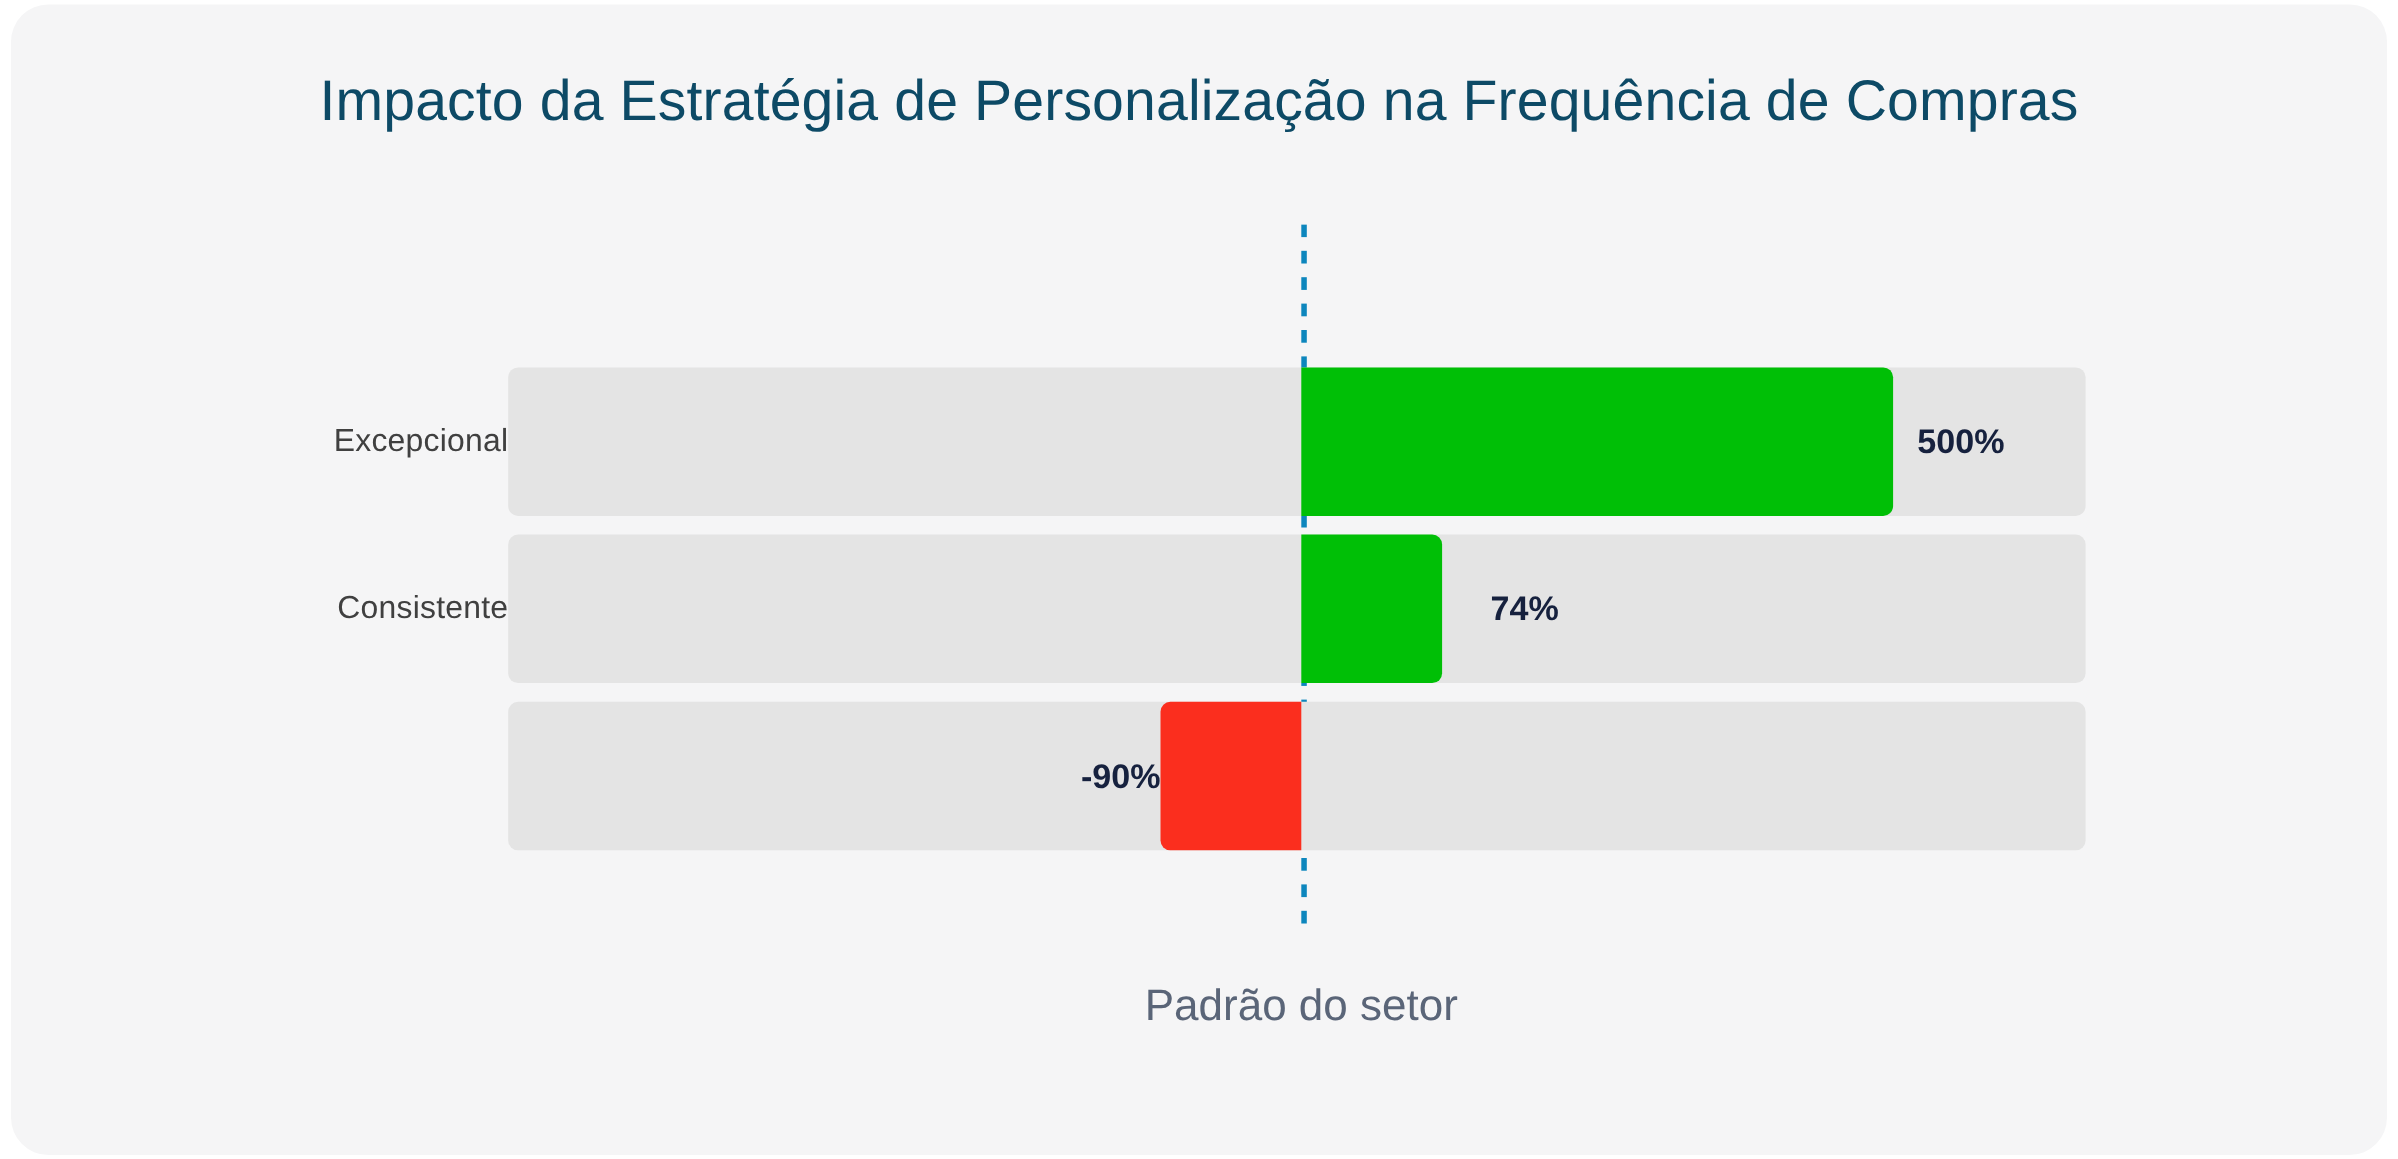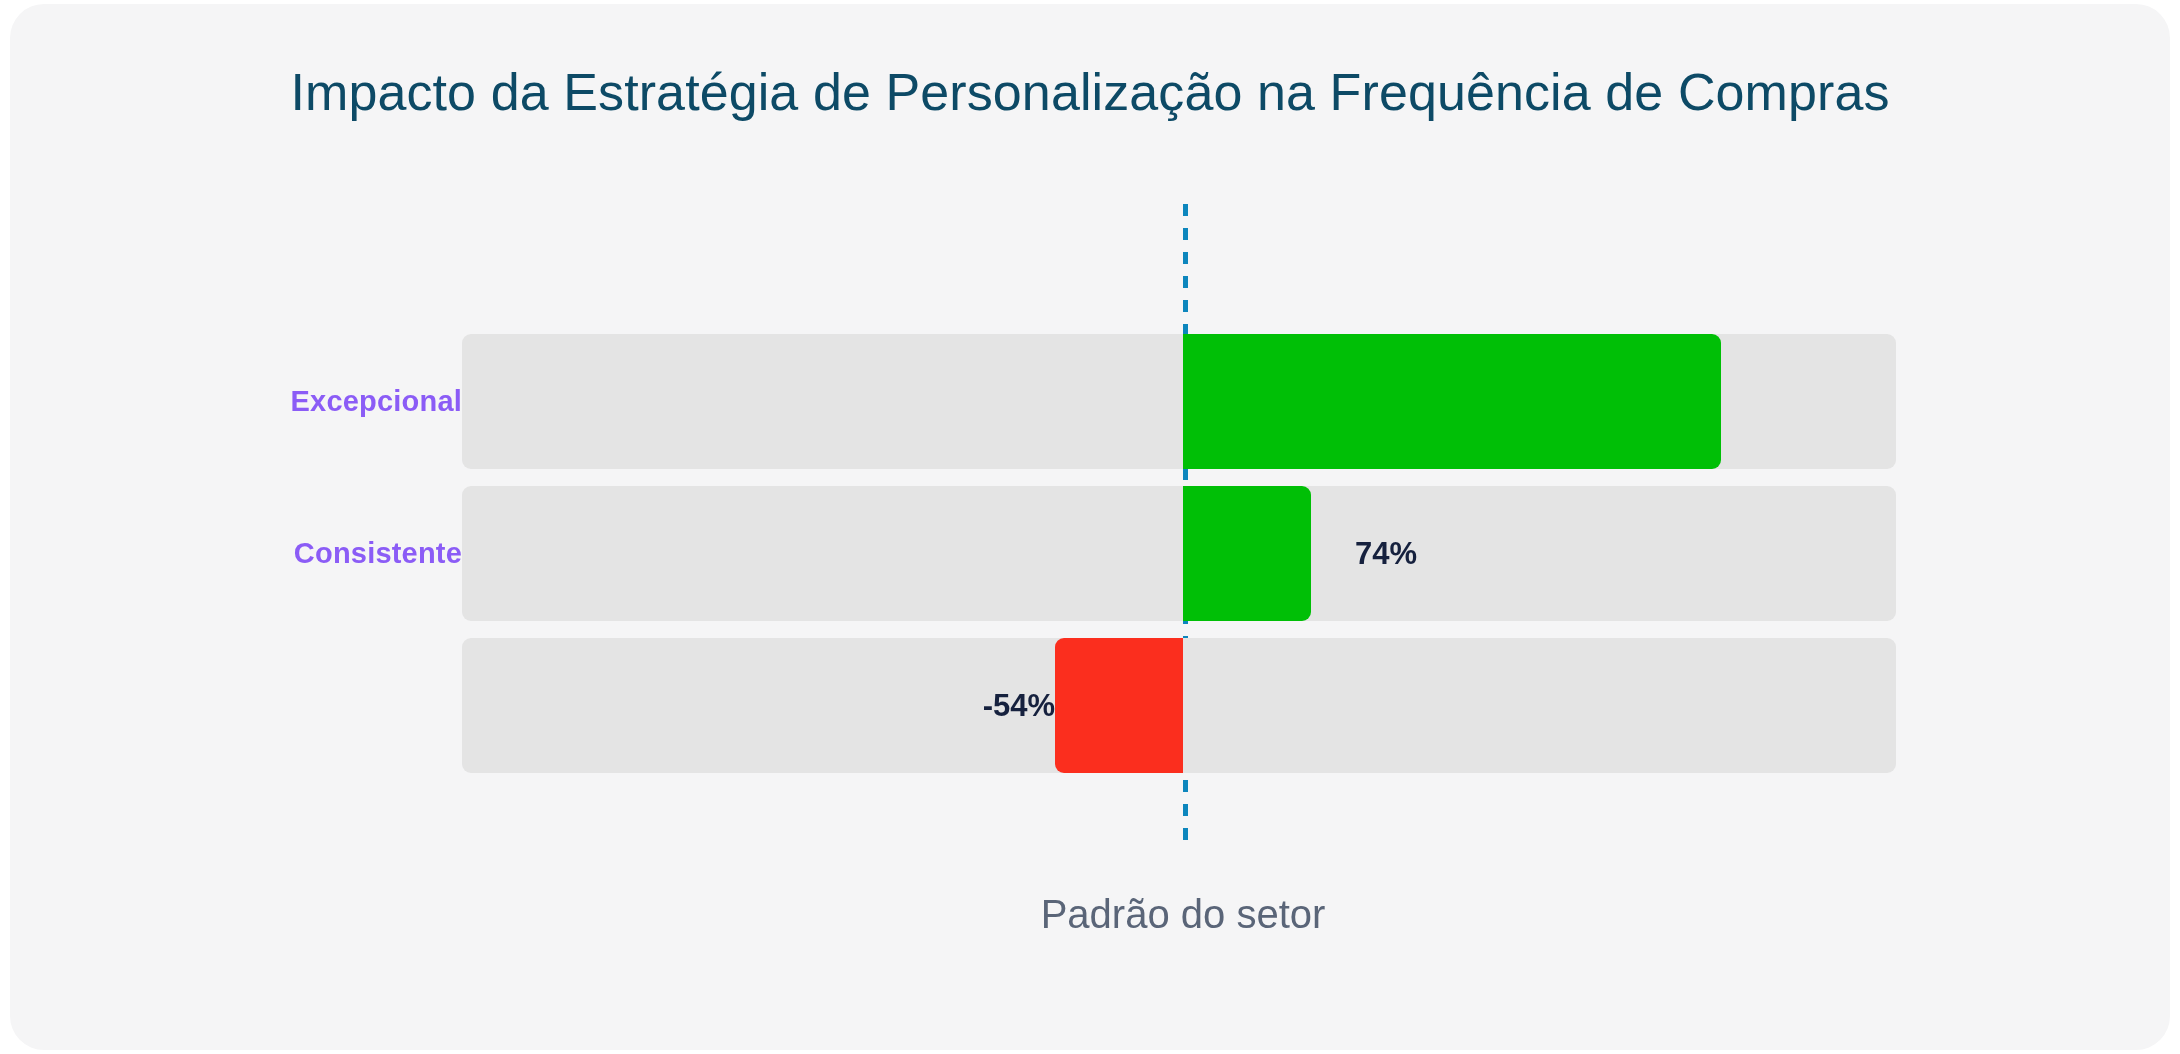--- a/index.html
+++ b/index.html
@@ -78,22 +78,22 @@
     margin-bottom: 17px;
   }
 
   .row-label {
     position: absolute;
     right: 1708px;   
     top: 0;
     height: 135px;
     line-height: 135px;
     font-size: 29px;
-    font-weight: bold;
-    color: #8b5cf6;
+    font-weight: normal;
+    color: #404040;
     white-space: nowrap;
     letter-spacing: 0.2px;
     text-align: right;
   }
 
   .track {
     position: absolute;
     left: 452px;
     top: 0;
     width: 1434px;
@@ -155,35 +155,36 @@
   <div class="plot">
 
     <div class="zero-line"></div>
 
     <div class="rows">
 
       <div class="row">
         <div class="row-label">Excepcional</div>
         <div class="track">
           <div class="bar pos" style="left:721px; width:538px; background:#00bf06;"></div>
+          <div class="value-label right" style="left:1259px;">500%</div>
         </div>
       </div>
 
       <div class="row">
         <div class="row-label">Consistente</div>
         <div class="track">
           <div class="bar pos" style="left:721px; width:128px; background:#00bf06;"></div>
           <div class="value-label right" style="left:849px;padding-left:44px;">74%</div>
         </div>
       </div>
 
       <div class="row">
         <div class="track">
           <div class="bar neg" style="left:593px; width:128px; background:#fb2e1e;"></div>
-          <div class="value-label left" style="left:373px; width:220px;">-54%</div>
+          <div class="value-label left" style="left:373px; width:220px;">-90%</div>
         </div>
       </div>
 
     </div>
 
     <div class="baseline-caption">Padrão do setor</div>
 
   </div>
 </div>
 

